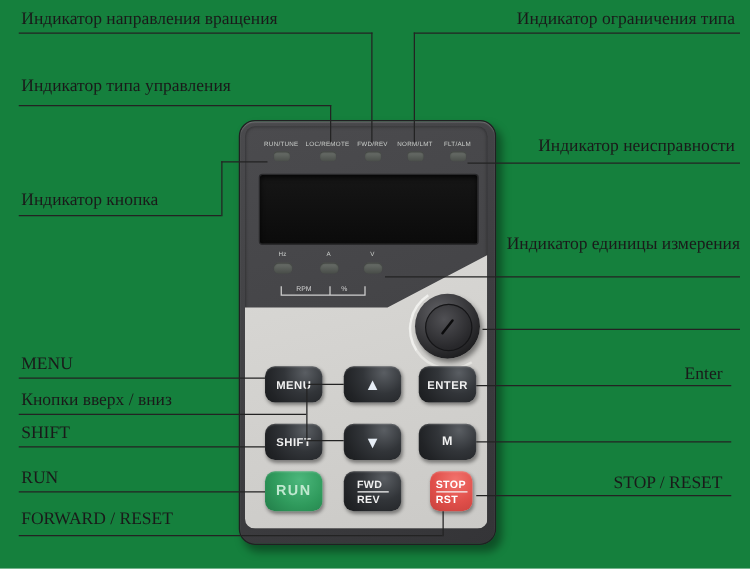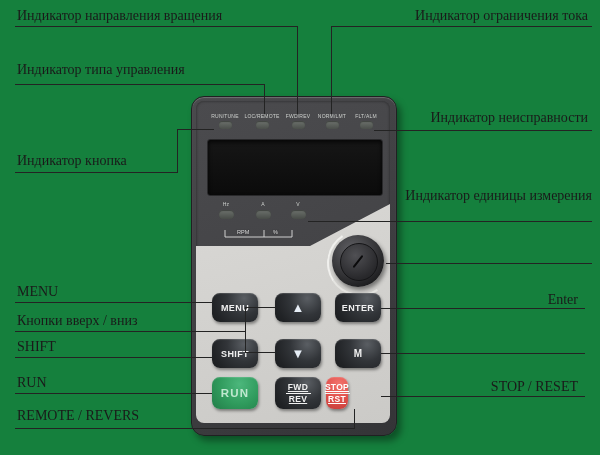--- a/index.html
+++ b/index.html
@@ -49,41 +49,41 @@
   
   .btn{position:absolute;border-radius:8px;z-index:3;display:flex;align-items:center;justify-content:center;
        font-family:"Liberation Sans",sans-serif;font-weight:bold;color:#f0f0f0;
        background:radial-gradient(circle at 70% 18%,#5a5e63 0%,#323539 42%,#212326 78%,#1a1c1e 100%);
        box-shadow:1px 2px 3px rgba(0,0,0,.4), inset 0 1px 1px rgba(255,255,255,.15);}
   .btn.small{font-size:9px;letter-spacing:.4px;}
   .btn.arrow{font-size:13px;color:#e7eef6;}
   .btn.green{background:radial-gradient(circle at 60% 22%,#4cb77c 0%,#2f9a5c 55%,#227c48 100%);
              color:#bfe8cf;font-size:11.5px;letter-spacing:1.2px;}
   .btn.red{background:radial-gradient(circle at 60% 22%,#f2736d 0%,#e04f4a 55%,#c6403c 100%);color:#fff;}
-  .stack{display:flex;flex-direction:column;align-items:center;font-size:8.5px;line-height:9px;letter-spacing:.3px;text-decoration:underline;}
+  .stack{display:flex;flex-direction:column;align-items:flex-start;font-size:8.5px;line-height:9px;letter-spacing:.3px;}
   .stack .bar{width:25px;height:1px;background:#f5f5f5;margin:1px 0;}
 </style>
 </head>
 <body>
 
 <div id="stage">
 
   <div class="lbl" style="left:17px;top:8px">Индикатор направления вращения</div>
-  <div class="lbl r" style="right:12px;top:8px">Индикатор ограничения тока</div>
+  <div class="lbl r" style="right:12px;top:8px">Индикатор ограничения типа</div>
   <div class="lbl" style="left:17px;top:62px">Индикатор типа управления</div>
   <div class="lbl r" style="right:12px;top:110px">Индикатор неисправности</div>
   <div class="lbl" style="left:17px;top:153px">Индикатор кнопка</div>
   <div class="lbl r" style="right:8px;top:188px">Индикатор единицы измерения</div>
   <div class="lbl" style="left:17px;top:284px">MENU</div>
   <div class="lbl r" style="right:22px;top:292px">Enter</div>
   <div class="lbl" style="left:17px;top:313px">Кнопки вверх / вниз</div>
   <div class="lbl" style="left:17px;top:339px">SHIFT</div>
   <div class="lbl" style="left:17px;top:375px">RUN</div>
   <div class="lbl r" style="right:22px;top:379px">STOP / RESET</div>
-  <div class="lbl" style="left:17px;top:408px">REMOTE / REVERS</div>
+  <div class="lbl" style="left:17px;top:408px">FORWARD / RESET</div>
 
   <div class="ln" style="left:15px;top:26px;width:283px;height:1px"></div>
   <div class="ln" style="left:297px;top:26px;width:1px;height:88px"></div>
   <div class="ln" style="left:331px;top:26px;width:261px;height:1px"></div>
   <div class="ln" style="left:331px;top:26px;width:1px;height:88px"></div>
   <div class="ln" style="left:15px;top:84px;width:250px;height:1px"></div>
   <div class="ln" style="left:264px;top:84px;width:1px;height:30px"></div>
   <div class="ln" style="left:374px;top:130px;width:218px;height:1px"></div>
   <div class="ln" style="left:15px;top:172px;width:162px;height:1px"></div>
   <div class="ln" style="left:177px;top:129px;width:1px;height:44px"></div>
@@ -166,21 +166,21 @@
   <div class="btn small" style="left:335px;top:339px;width:46px;height:29px;font-size:10px">M</div>
 
   <div class="btn green" style="left:212px;top:377px;width:46px;height:32px">RUN</div>
   <div class="btn" style="left:275px;top:377px;width:46px;height:32px">
     <div class="stack">
       <span>FWD</span>
       <span class="bar"></span>
       <span>REV</span>
     </div>
   </div>
-  <div class="btn red" style="left:326px;top:377px;width:22px;height:32px">
+  <div class="btn red" style="left:344px;top:377px;width:34px;height:32px">
     <div class="stack">
       <span>STOP</span>
       <span class="bar"></span>
       <span>RST</span>
     </div>
   </div>
 
 </div>
 
 </body></html>

